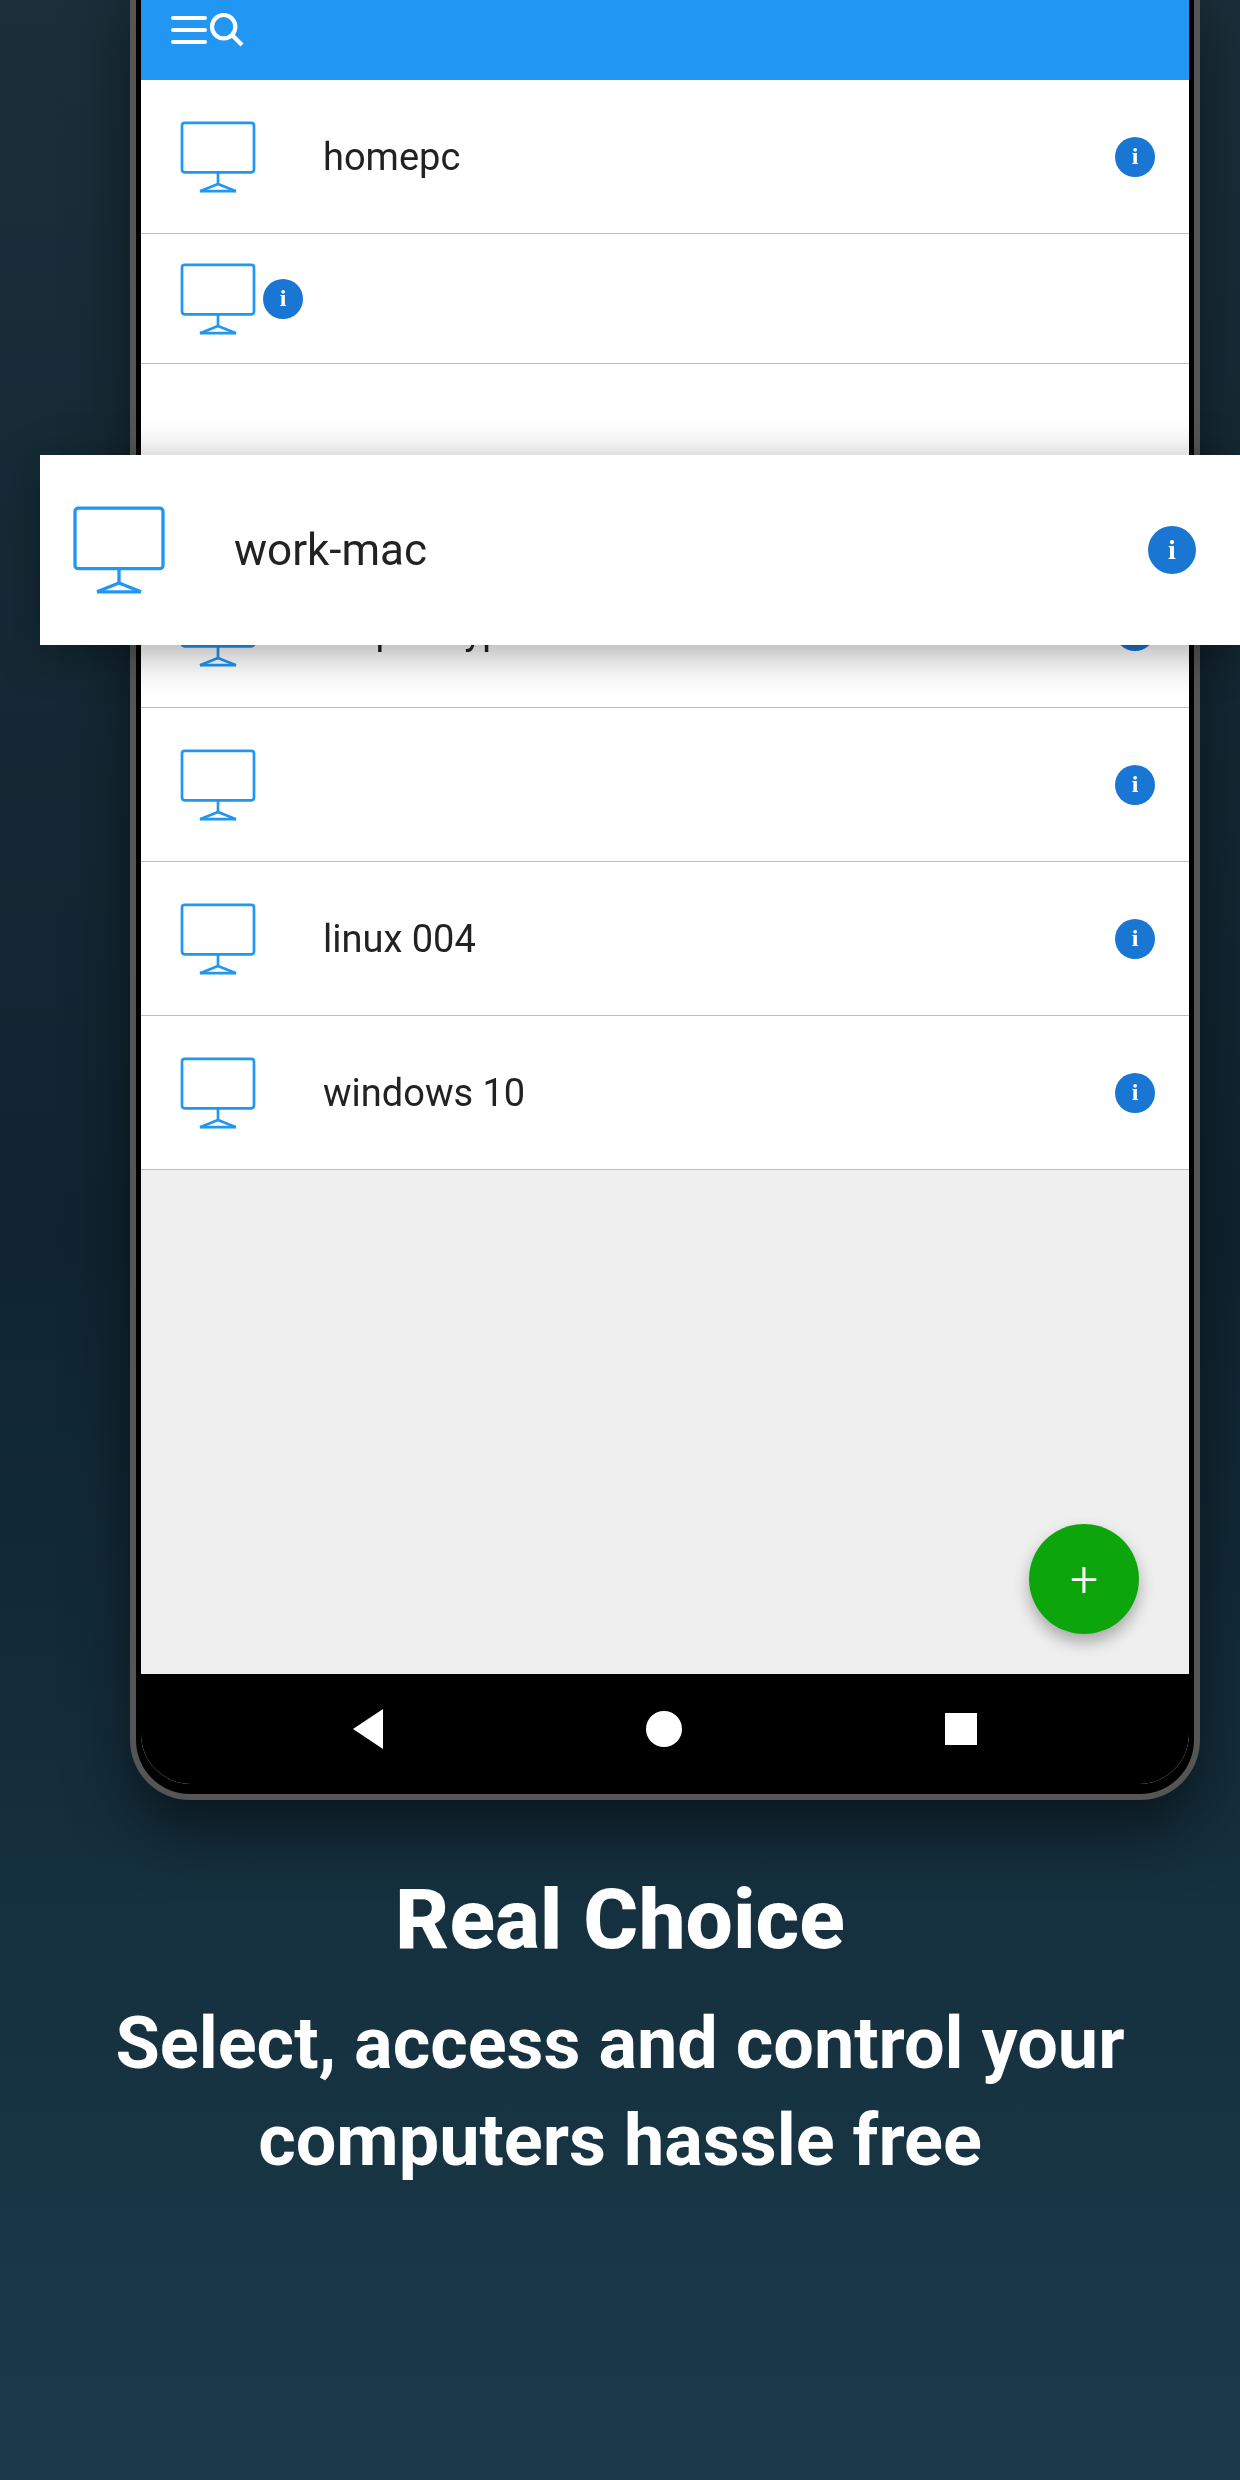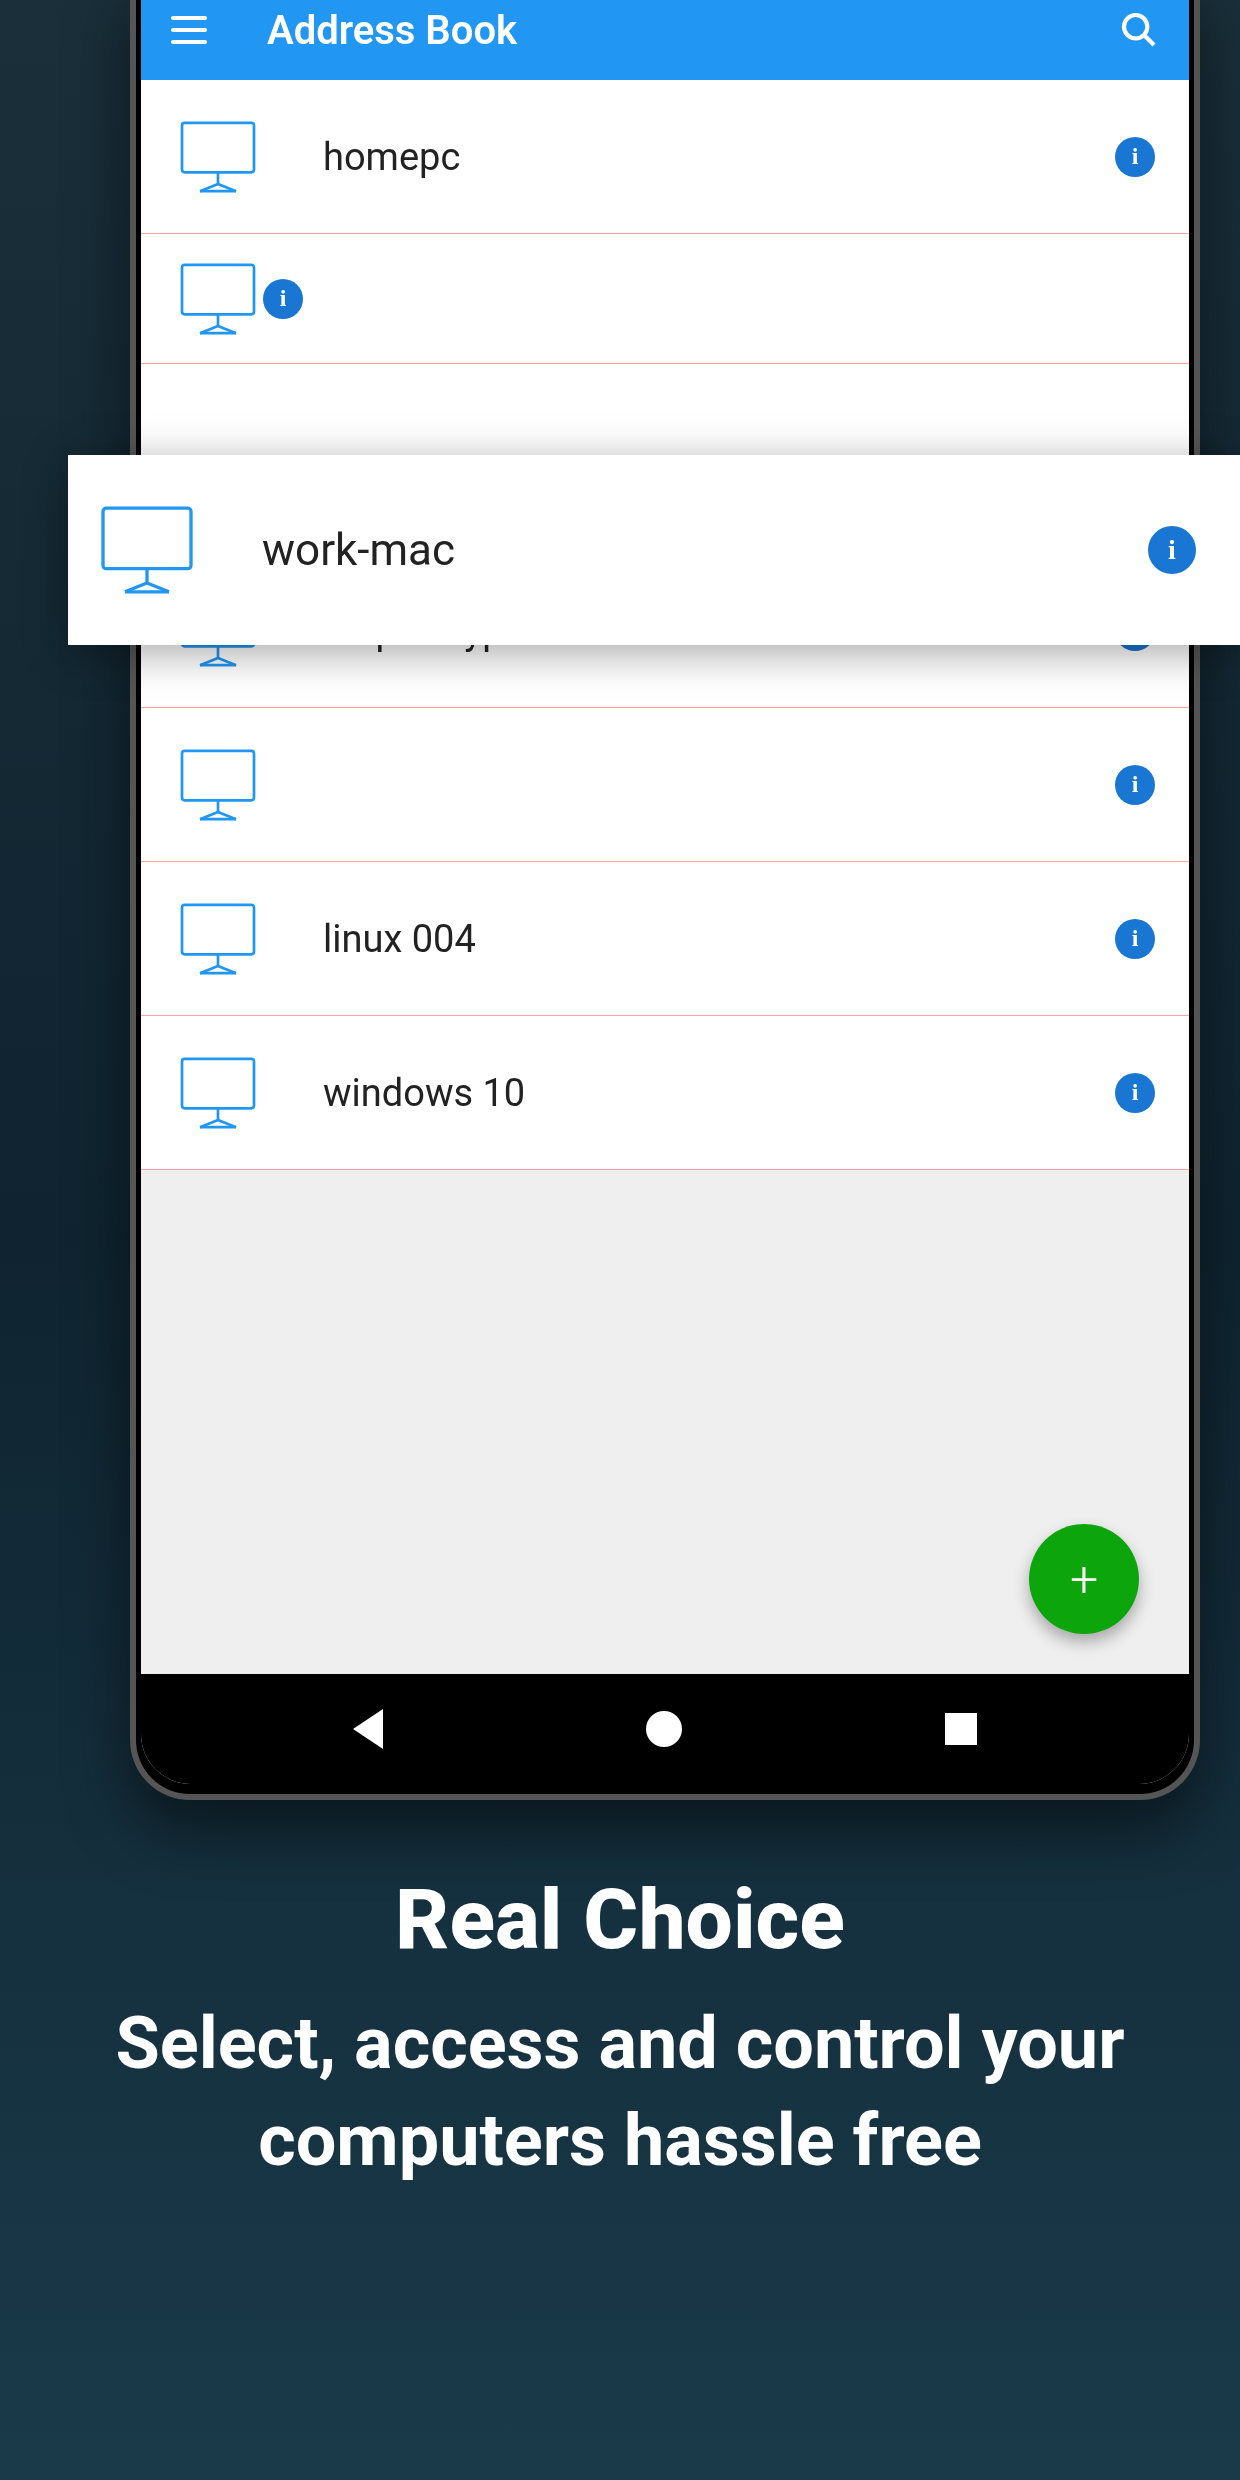--- a/index.html
+++ b/index.html
@@ -115,21 +115,20 @@
     z-index: 10;
   }
   .highlighted-item {
     background: #fff;
     box-shadow: 0 8px 40px rgba(0,0,0,0.35);
     height: 100%;
     display: flex;
     align-items: center;
     padding: 0 24px;
     cursor: pointer;
-    margin-left: 28px;
   }
   .highlighted-item .computer-icon {
     width: 110px;
     height: 110px;
     margin-left: 0;
   }
   .highlighted-item .item-label {
     font-size: 44px;
     margin-left: 60px;
   }
@@ -222,21 +221,20 @@
 
 <div class="phone-frame">
   <div class="screen">
 
     <div class="appbar">
       <div class="menu-icon">
         <span></span>
           <span></span>
           <span></span>
       </div>
-      <div class="appbar-title">Address Book</div>
       <svg class="search-icon" viewBox="0 0 24 24" fill="none" stroke="#fff" stroke-width="2.5">
         <circle cx="10" cy="10" r="7"></circle>
         <line x1="21" y1="21" x2="15" y2="15"></line>
       </svg>
     </div>
 
     <div class="list">
       <div class="list-item">
         <svg class="computer-icon" viewBox="0 0 100 100" fill="none" stroke="#2196f3" stroke-width="3">
           <rect x="10" y="12" width="80" height="55" rx="3"></rect>

